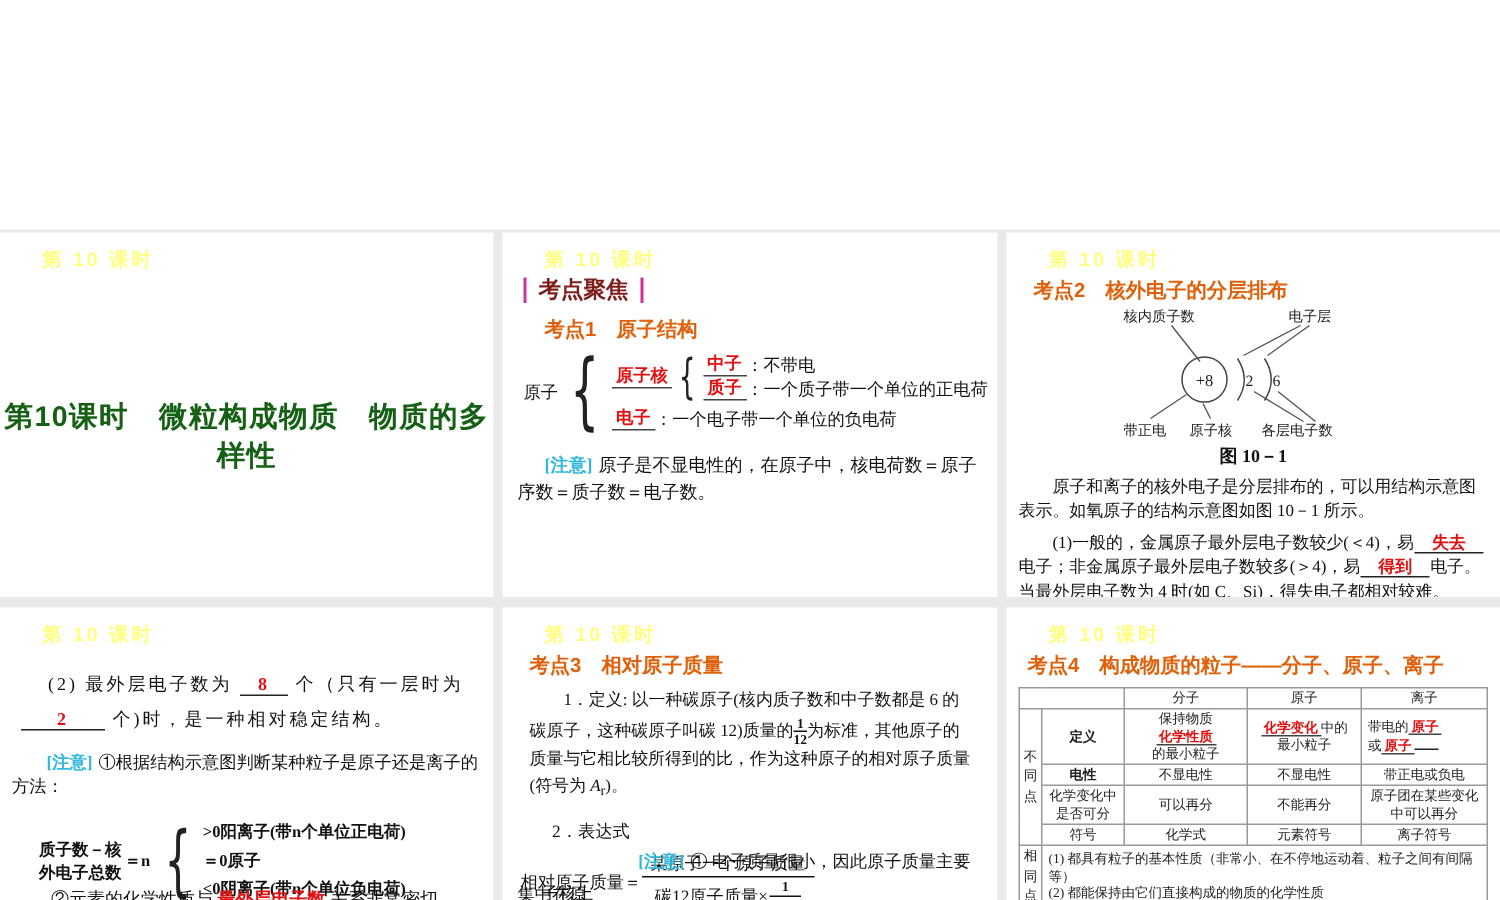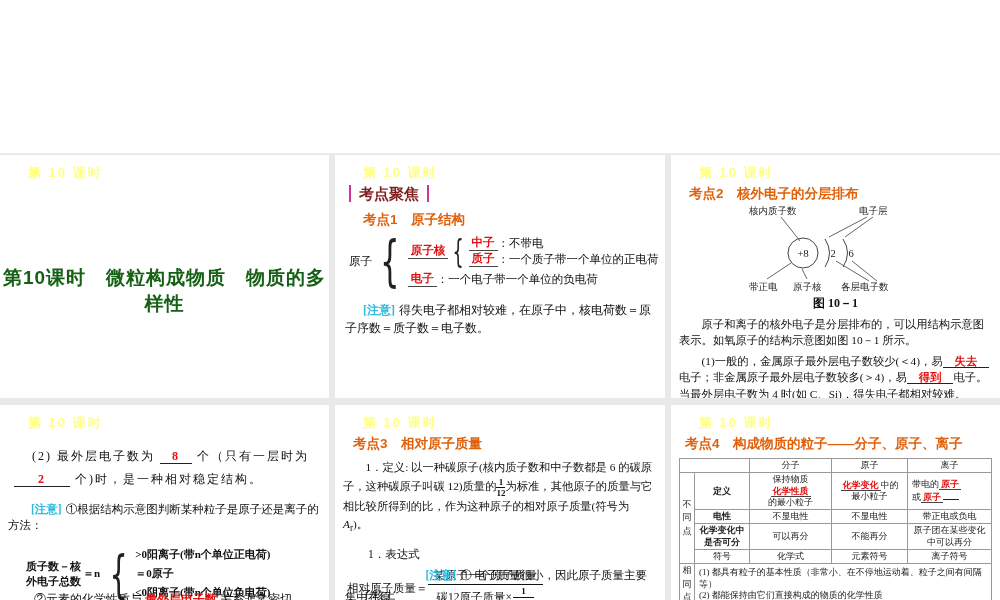--- a/index.html
+++ b/index.html
@@ -57,21 +57,21 @@
   .s3-diagram{width:190px;margin:0 auto;text-align:center;}
   .s3-caption{text-align:center;font-weight:700;font-size:12px;margin-top:-2px;}
   .s3-p{padding:0 8px;margin:4px 0 0 0;font-size:11.3px;line-height:1.45;}
   
   .s4-line{padding:0 14px;font-size:12px;letter-spacing:2px;line-height:1.9;}
   .s4-note{padding:0 8px;margin-top:10px;font-size:11.5px;line-height:1.45;text-indent:2em;}
   .s4-formula{display:flex;align-items:center;margin:4px 0 0 26px;font-size:11px;font-weight:700;}
   .s4-cases > div{margin:2px 0;}
   .s4-p3{position:absolute;top:186px;left:34px;font-size:12px;white-space:nowrap;}
   
-  .s5-def{padding:0 8px;margin-top:6px;font-size:11.3px;line-height:1.55;}
+  .s5-def{padding:0 18px;margin-top:6px;font-size:11.3px;line-height:1.55;}
   .frac{display:inline-flex;flex-direction:column;vertical-align:middle;text-align:center;font-size:9px;line-height:1.15;font-weight:700;}
   .frac .den{border-top:1px solid #111;}
   .s5-expr{padding:0 10px;margin-top:2px;font-size:11.5px;}
   .s5-formula{display:flex;align-items:center;margin:6px 0 0 12px;font-size:11.5px;}
   .bigfrac{display:inline-flex;flex-direction:column;text-align:center;}
   .bigfrac .num{padding:0 6px 1px 6px;}
   .bigfrac .den{border-top:1px solid #111;padding:1px 6px 0 6px;display:flex;align-items:center;justify-content:center;gap:1px;}
   .s5-note{position:absolute;top:160px;left:0;right:0;padding:0 10px;font-size:11.5px;line-height:1.9;text-indent:7em;}
   .s5-note2{position:absolute;top:183px;left:26px;font-size:11.5px;}
   
@@ -117,21 +117,21 @@
             </div>
           </div>
         </div>
         <div class="row" style="margin-top:3px;">
           <span class="red-u">电子</span>
           <span>：一个电子带一个单位的负电荷</span>
         </div>
       </div>
     </div>
     <p class="txt" style="padding:0 10px;margin:12px 0 0 0;text-indent:1.5em;font-size:12px;">
-      <span class="note-tag">[注意]</span><span>得失电子都相对较难，在原子中，核电荷数＝原子序数＝质子数＝电子数。</span>
+      <span class="note-tag">[注意]</span><span>原子是不显电性的，在原子中，核电荷数＝原子序数＝质子数＝电子数。</span>
     </p>
   </div>
 
   <div class="slide">
     <div class="slide-header">第 10 课时</div>
     <div class="kaodian" style="margin-top:30px;margin-left:18px;">考点2　核外电子的分层排布</div>
     <div class="s3-diagram">
       <svg width="190" height="90" viewBox="0 0 190 90">
         <text x="8" y="11" font-size="9.5">核内质子数</text>
         <text x="118" y="11" font-size="9.5">电子层</text>
@@ -194,21 +194,21 @@
 
   <div class="slide">
     <div class="slide-header">第 10 课时</div>
     <div class="kaodian" style="margin-top:30px;margin-left:18px;">考点3　相对原子质量</div>
     <p class="s5-def">
       <span>　　1．定义: 以一种碳原子(核内质子数和中子数都是 6 的碳原子，这种碳原子叫碳 12)质量的</span><span class="frac">
           <span class="num">1</span>
           <span class="den">12</span>
         </span><span>为标准，其他原子的质量与它相比较所得到的比，作为这种原子的相对原子质量(符号为 </span><i>A</i><sub>r</sub><span>)。</span>
     </p>
-    <div class="s5-expr">　　1．表达式</div>
+    <div class="s5-expr">　　2．表达式</div>
     <div class="s5-formula">
       <span>相对原子质量＝</span>
       <span class="bigfrac">
         <span class="num">某原子一个原子质量</span>
         <span class="den">
           <span>碳12原子质量×</span>
           <span class="frac">
               <span class="num">1</span>
               <span class="den">12</span>
             </span>
@@ -256,21 +256,21 @@
           <div style="text-align:left;padding-left:2px;"><span>或</span><span class="red-u">原子</span><span class="blank-tail"></span></div>
         </td>
       </tr>
       <tr>
         <td style="font-weight:700;">电性</td>
         <td>不显电性</td>
         <td>不显电性</td>
         <td>带正电或负电</td>
       </tr>
       <tr>
-        <td style="font-weight:700;">化学变化中是否可分</td>
+        <td style="font-weight:400;">化学变化中是否可分</td>
         <td>可以再分</td>
         <td>不能再分</td>
         <td>原子团在某些变化中可以再分</td>
       </tr>
       <tr>
         <td>符号</td>
         <td>化学式</td>
         <td>元素符号</td>
         <td>离子符号</td>
       </tr>

